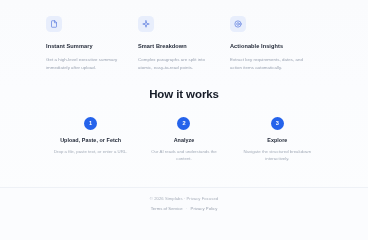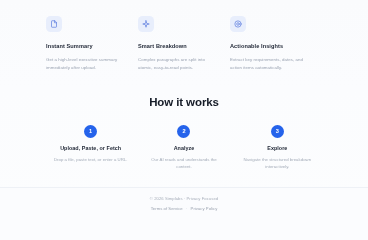--- a/index.html
+++ b/index.html
@@ -57,21 +57,21 @@
   .feat-desc {
     font-size: 4.4px;
     color: #9aa3b2;
     line-height: 1.85;
     max-width: 78px;
     letter-spacing: 0.04px;
   }
 
   
   .how-section {
-    margin-top: 24px;
+    margin-top: 16px;
     text-align: center;
   }
   .how-title {
     font-size: 11.5px;
     font-weight: bold;
     color: #151b27;
     letter-spacing: -0.1px;
     margin-bottom: 17px;
   }
   .steps {

